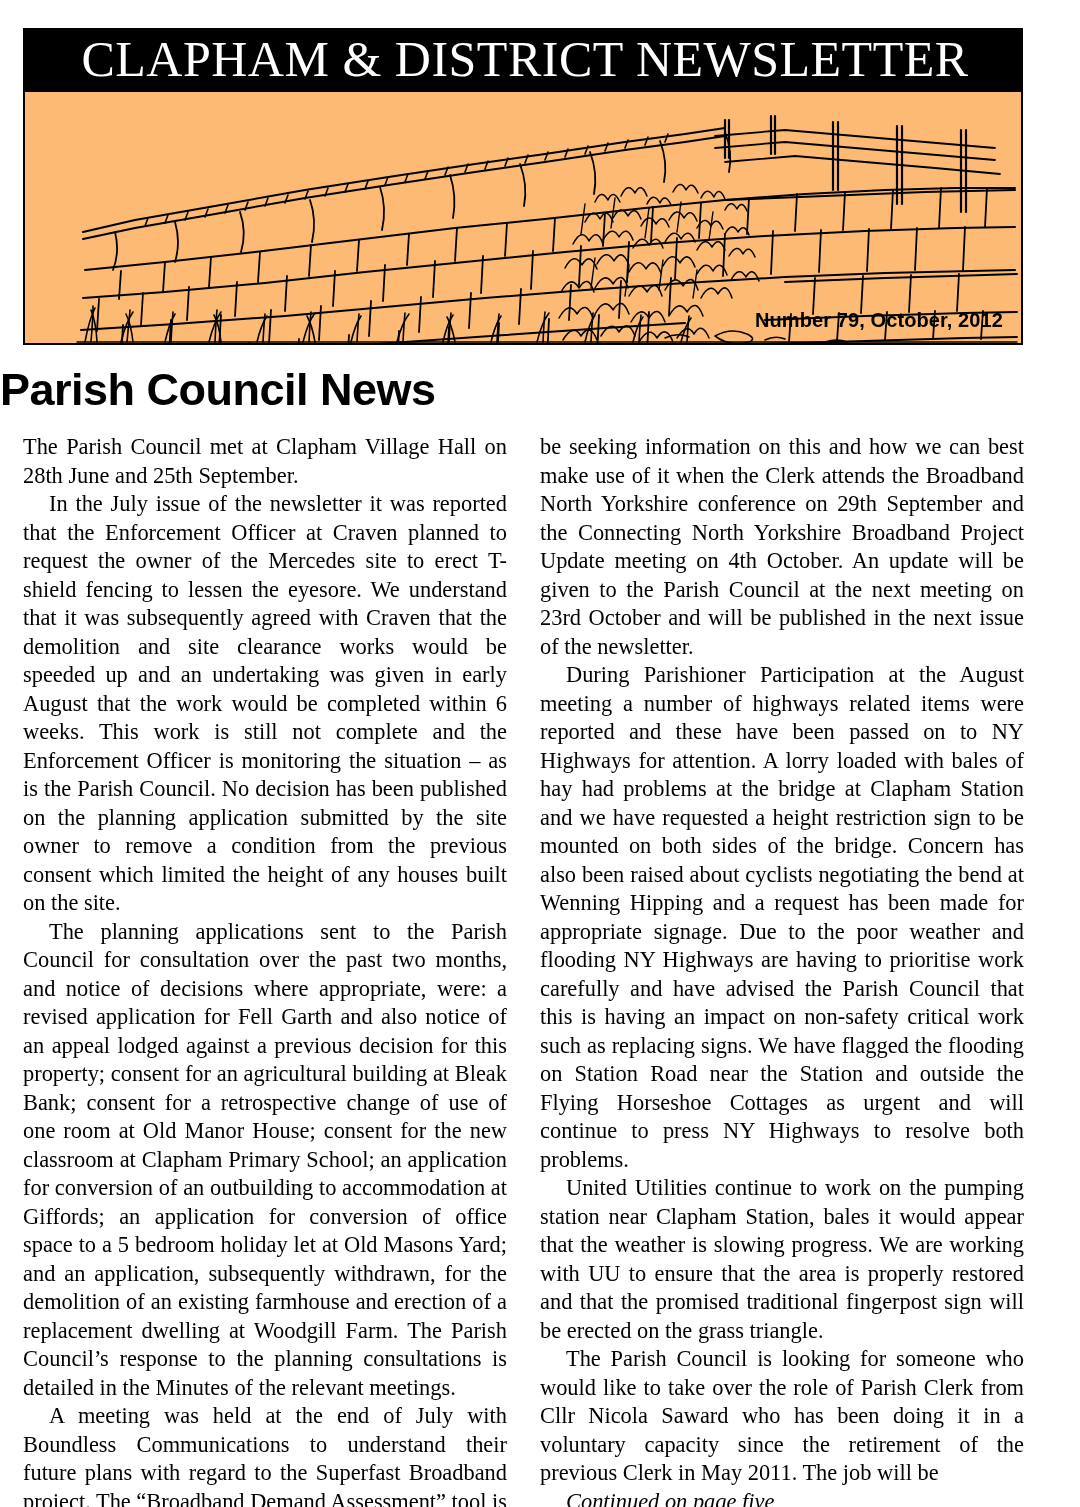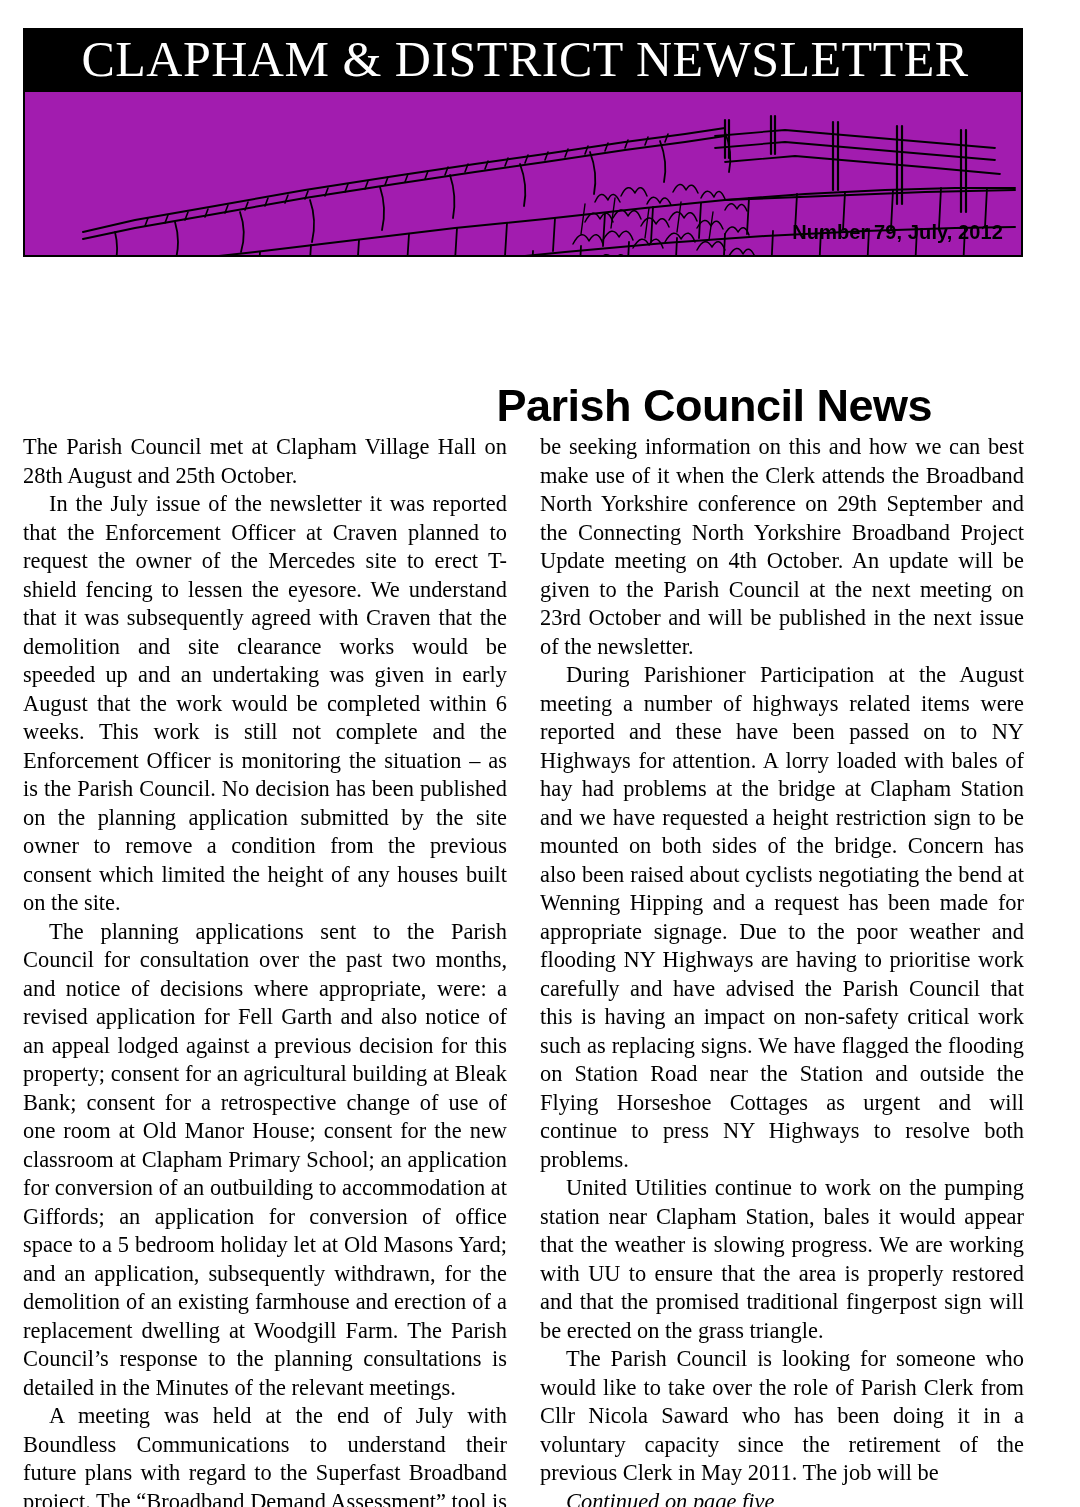--- a/index.html
+++ b/index.html
@@ -15,24 +15,24 @@
     font-family: "Liberation Serif", serif;
     color: #000000;
   }
 
   
   .masthead-frame {
     position: absolute;
     left: 23px;
     top: 28px;
     width: 1000px;
-    height: 229px;
+    height: 317px;
     border: 2px solid #000000;
     box-sizing: border-box;
-    background: #a21caf;
+    background: #fdba74;
     overflow: hidden;
   }
   .masthead-banner {
     position: absolute;
     left: -2px;
     top: -2px;
     width: 1004px;
     height: 64px;
     background: #000000;
     display: flex;
@@ -77,27 +77,27 @@
     letter-spacing: 0.1px;
     white-space: nowrap;
   }
 
   
   .headline {
     position: absolute;
     left: 0;
     top: 365px;
     width: 916px;
-    text-align: right;
+    text-align: left;
     font-family: "Liberation Sans", sans-serif;
     font-weight: bold;
     font-size: 45px;
     line-height: 50px;
     letter-spacing: -0.5px;
-    margin: 16px;
+    margin: 0;
   }
 
   
   .columns {
     position: absolute;
     left: 23px;
     top: 433px;
     width: 1002px;
     height: 1060px;
     display: flex;
@@ -411,29 +411,29 @@
           <path d="M740 248 q10 -5 20 -1"></path>
           <path d="M640 246 q12 -6 24 -1"></path>
           <path d="M800 250 q12 -4 22 0"></path>
         </g>
 
         <path d="M52 250 L992 250" stroke-width="1.4"></path>
       </g>
     </svg>
   </div>
 
-  <div class="issue-line">Number 79, July, 2012</div>
+  <div class="issue-line">Number 79, October, 2012</div>
 </div>
 
 <h2 class="headline">Parish Council News</h2>
 
 <div class="columns">
 
   <div class="col">
-    <p class="noindent">The Parish Council met at Clapham Village Hall on 28th August and 25th October.</p>
+    <p class="noindent">The Parish Council met at Clapham Village Hall on 28th June and 25th September.</p>
     <p>In the July issue of the newsletter it was reported that the Enforcement Officer at Craven planned to request the owner of the Mercedes site to erect T-shield fencing to lessen the eyesore. We understand that it was subsequently agreed with Craven that the demolition and site clearance works would be speeded up and an undertaking was given in early August that the work would be completed within 6 weeks.  This work is still not complete and the Enforcement Officer is monitoring the situation – as is the Parish Council. No decision has been published on the planning application submitted by the site owner to remove a condition from the previous consent which limited the height of any houses built on the site.</p>
     <p>The planning applications sent to the Parish Council for consultation over the past two months, and notice of decisions where appropriate, were: a revised application for Fell Garth and also notice of an appeal lodged against a previous decision for this property; consent for an agricultural building at Bleak Bank; consent for a retrospective change of use of one room at Old Manor House; consent for the new classroom at Clapham Primary School; an application for conversion of an outbuilding to accommodation at Giffords; an application for conversion of office space to a 5 bedroom holiday let at Old Masons Yard; and an application, subsequently withdrawn, for the demolition of an existing farmhouse and erection of a replacement dwelling at Woodgill Farm. The Parish Council’s response to the planning consultations is detailed in the Minutes of the relevant meetings.</p>
     <p>A meeting was held at the end of July with Boundless Communications to understand their future plans with regard to the Superfast Broadband project. The “Broadband Demand Assessment” tool is now available on line and the Parish Council will</p>
   </div>
 
   <div class="col">
     <p class="noindent">be seeking information on this and how we can best make use of it when the Clerk attends the Broadband North Yorkshire conference on 29th September and the Connecting North Yorkshire Broadband Project Update meeting on 4th October. An update will be given to the Parish Council at the next meeting on 23rd October and will be published in the next issue of the newsletter.</p>
     <p>During Parishioner Participation at the August meeting a number of highways related items were reported and these have been passed on to NY Highways for attention. A lorry loaded with bales of hay had problems at the bridge at Clapham Station and we have requested a height restriction sign to be mounted on both sides of the bridge. Concern has also been raised about cyclists negotiating the bend at Wenning Hipping and a request has been made for appropriate signage. Due to the poor weather and flooding NY Highways are having to prioritise work carefully and have advised the Parish Council that this is having an impact on non-safety critical work such as replacing signs. We have flagged the flooding on Station Road near the Station and outside the Flying Horseshoe Cottages as urgent and will continue to press NY Highways to resolve both problems.</p>
     <p>United Utilities continue to work on the pumping station near Clapham Station, bales it would appear that the weather is slowing progress. We are working with UU to ensure that the area is properly restored and that the promised traditional fingerpost sign will be erected on the grass triangle.</p>
     <p>The Parish Council is looking for someone who would like to take over the role of Parish Clerk from Cllr Nicola Saward who has been doing it in a voluntary capacity since the retirement of the previous Clerk in May 2011. The job will be</p>

